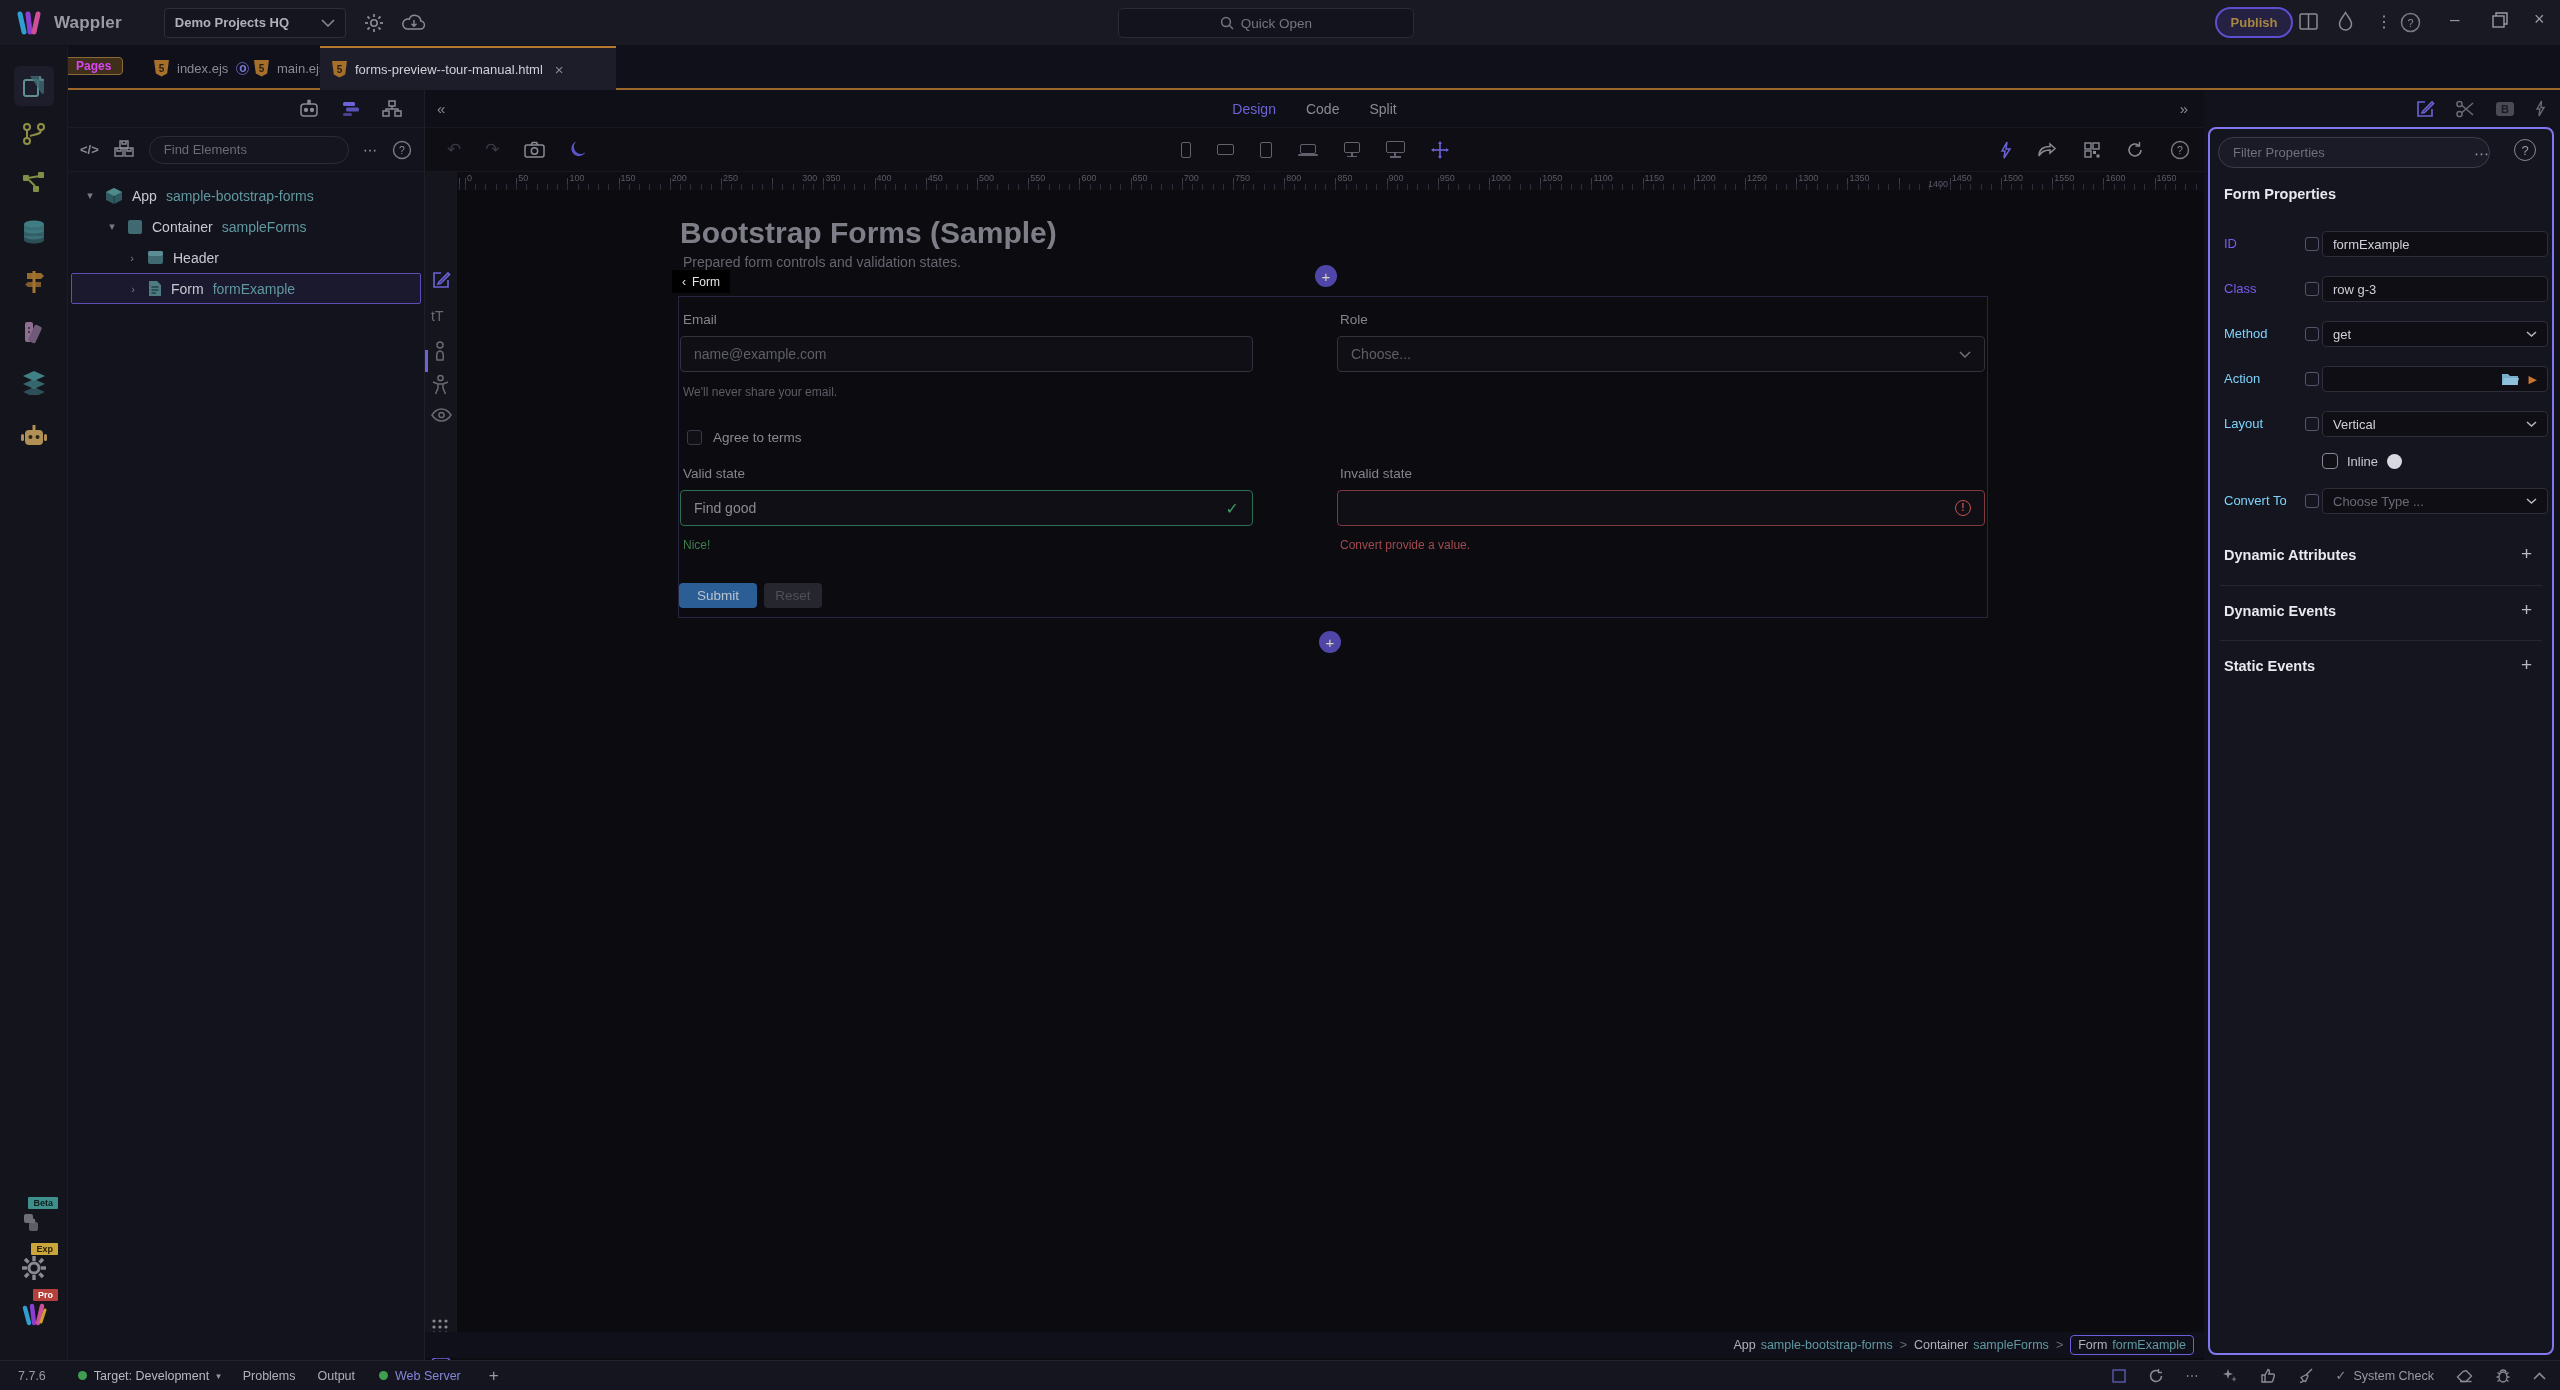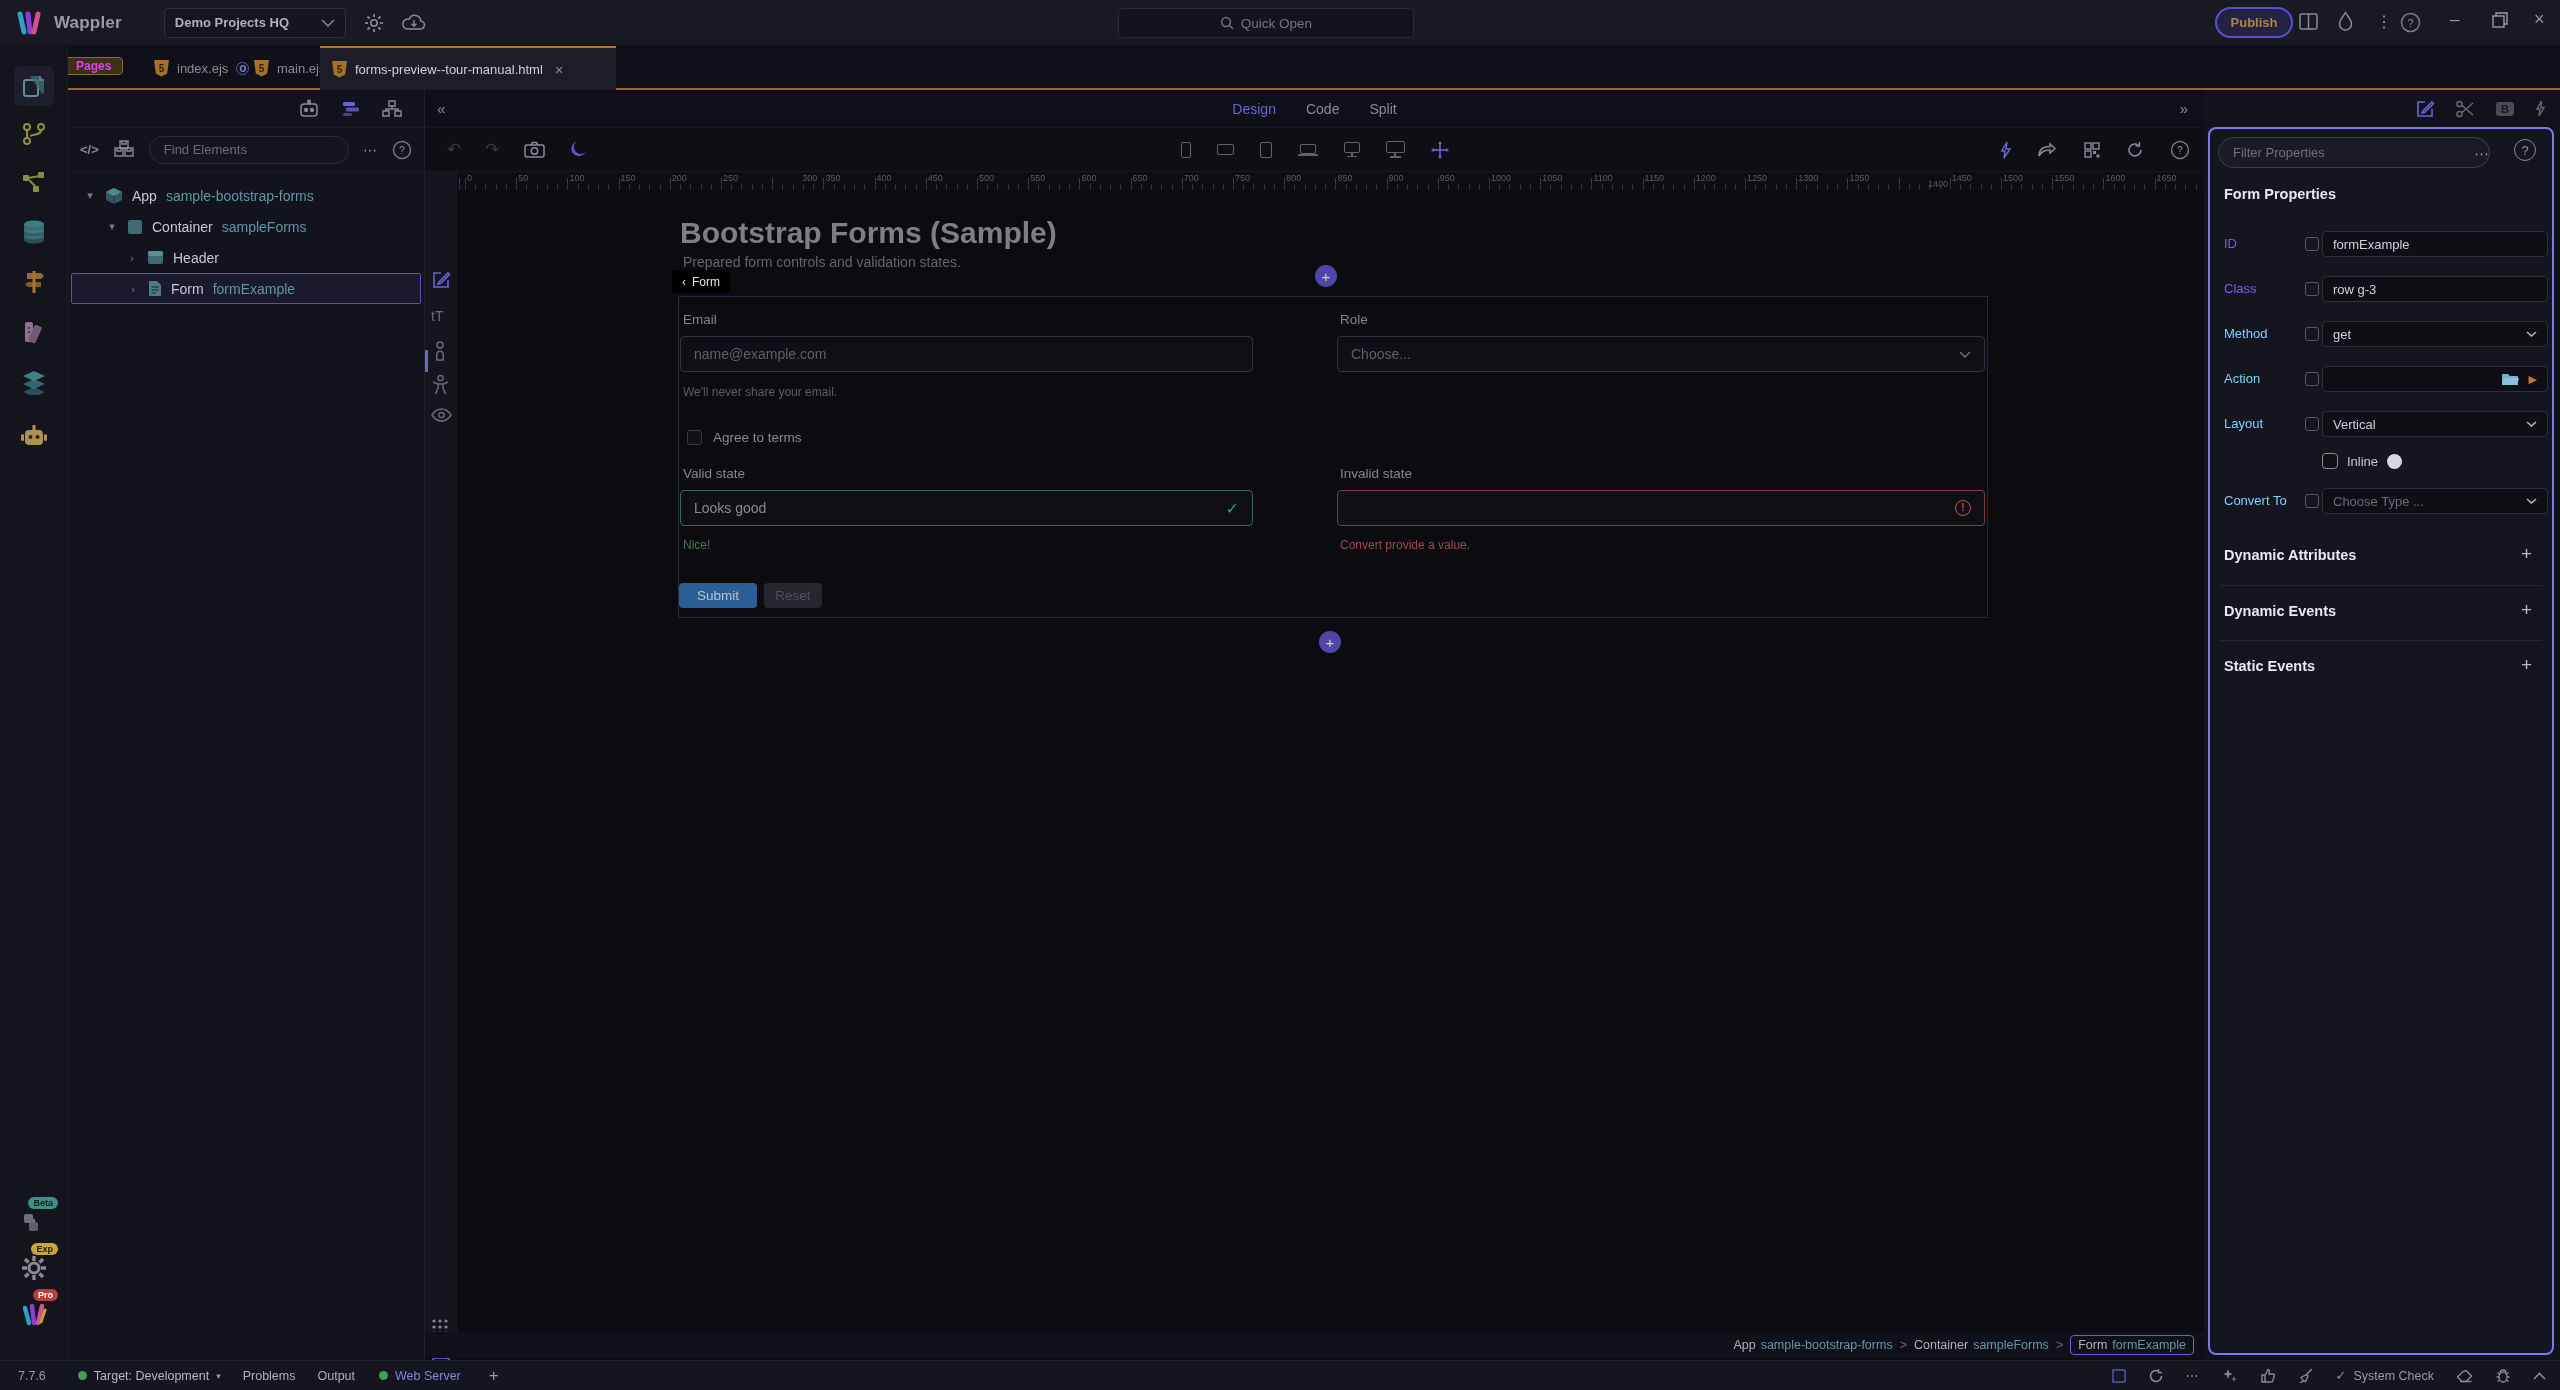--- a/index.html
+++ b/index.html
@@ -26,21 +26,21 @@
   .tab { position:absolute; top:0; height:44px; display:flex; align-items:center; gap:8px; font-size:13px; color:#8a8a94; padding:0 12px; }
   .tab.active { background:#1d1d29; border-top:2px solid #b5792f; color:#cfcfd8; z-index:2; }
   .html-shield { width:15px; height:17px; background:#a5702c; clip-path:polygon(0 0,100% 0,88% 82%,50% 100%,12% 82%); display:flex; align-items:center; justify-content:center; font-size:10px; font-weight:bold; color:#2a1d0c; }
   .mod-badge { color:#7b7bd8; font-size:12px; font-weight:bold; border:1px solid #5a5ab0; border-radius:50%; width:13px; height:13px; line-height:11px; text-align:center; }
   .tab-close { color:#8a8a94; font-size:15px; margin-left:4px; }
 
   
   #rail { position:absolute; left:0; top:46px; width:68px; height:1314px; background:#14141d; border-right:1px solid #1c1c26; }
   .rail-item { position:absolute; left:14px; width:40px; height:40px; display:flex; align-items:center; justify-content:center; border-radius:6px; }
   .rail-item.active { background:#1d1d2b; }
-  .rail-badge { position:absolute; right:-4px; top:-5px; font-size:9px; font-weight:bold; border-radius:6px; padding:1px 5px; }
+  .rail-badge { position:absolute; right:-4px; top:-5px; font-size:9px; font-weight:bold; border-radius:1px; padding:1px 5px; }
 
   
   #explorer { position:absolute; left:68px; top:90px; width:357px; height:1270px; background:#13131d; border-right:1px solid #1f1f2a; }
   .exp-head { height:38px; display:flex; align-items:center; justify-content:flex-end; gap:22px; padding-right:22px; border-bottom:1px solid #1b1b26; }
   .exp-tools { height:44px; display:flex; align-items:center; padding:0 12px; gap:14px; border-bottom:1px solid #1b1b26; }
   #find-pill { flex:1; height:28px; border:1px solid #2b2b3a; border-radius:14px; display:flex; align-items:center; padding:0 14px; font-size:13px; color:#6b6b76; background:#15151f; }
   .tree { padding-top:8px; }
   .tree-row { position:relative; height:31px; display:flex; align-items:center; gap:9px; font-size:14px; color:#c8c8d2; }
   .tree-row .tname { color:#5f98a0; }
   .tree-row.selected { border:1px solid #5a50b8; background:rgba(90,80,200,.10); border-radius:2px; margin:0 3px; }
@@ -608,21 +608,21 @@
         <svg width="12" height="7" viewBox="0 0 12 7">
             <polyline points="1,1 6,6 11,1" fill="none" stroke="#75757e" stroke-width="1.4"></polyline>
           </svg>
       </div>
 
       <div class="checkbox" style="left:230px;top:240px"></div>
       <span class="f-label" style="left:256px;top:240px;color:#8a8a92">Agree to terms</span>
 
       <span class="f-label" style="left:226px;top:276px">Valid state</span>
       <div class="f-input valid" style="left:223px;top:300px;width:573px">
-        <span style="color:#8a8a92">Looks good</span>
+        <span style="color:#8a8a92">Find good</span>
         <span class="vcheck">✓</span>
       </div>
       <span class="f-help" style="left:226px;top:348px;color:#3e7d4e">Nice!</span>
 
       <span class="f-label" style="left:883px;top:276px">Invalid state</span>
       <div class="f-input invalid" style="left:880px;top:300px;width:648px">
         <span class="excl">!</span>
       </div>
       <span class="f-help" style="left:883px;top:348px;color:#9e4a50">Convert provide a value.</span>
 

